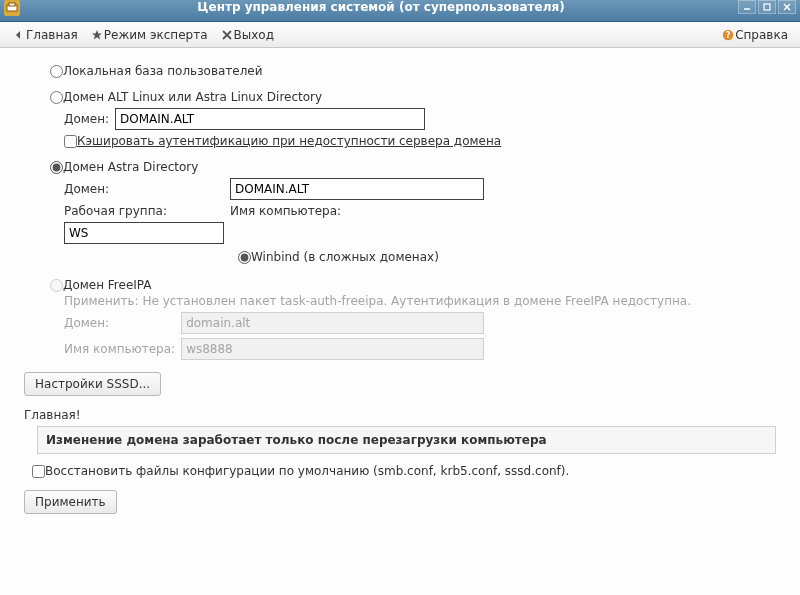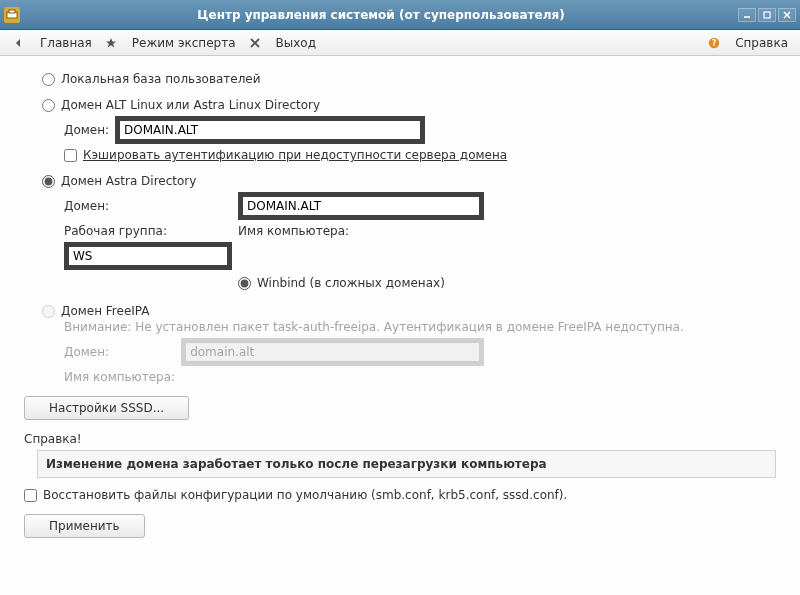--- a/index.html
+++ b/index.html
@@ -9,24 +9,23 @@
     font-size: 12px;
     color: #333;
     background: #f0f0f0;
     width: 800px;
     height: 595px;
     overflow: hidden;
   }
 
   
   .titlebar {
-    height: 30px;
+    height: 22px;
     background: linear-gradient(to bottom, #6b98b8 0%, #4b7ca3 100%);
     display: flex;
-    align-items: center;
     color: #fff;
     font-weight: bold;
     font-size: 12px;
     padding: 0 4px;
     border-bottom: 1px solid #2f5e82;
   }
   .titlebar .app-icon {
     width: 16px; height: 16px;
     margin-right: 4px;
     display: inline-flex;
@@ -51,75 +50,74 @@
     height: 26px;
     background: linear-gradient(to bottom, #fdfdfd 0%, #ececec 100%);
     border-bottom: 1px solid #c9c9c9;
     display: flex;
     align-items: center;
     padding: 0 6px;
   }
   .toolbar .tb-item {
     display: flex;
     align-items: center;
-    gap: 14px;
+    gap: 0;
     padding: 2px 6px;
     cursor: pointer;
     color: #333;
   }
   .toolbar .spacer { flex: 1; }
   .toolbar .tb-icon { width: 14px; height: 14px; display: inline-flex; align-items: center; justify-content: center;}
 
   
   .content {
     background: #fdfdfd;
     height: calc(595px - 22px - 26px);
     overflow-y: auto;
     padding: 14px 24px 8px 24px;
   }
   .section { margin-bottom: 12px; }
   .radio-row, .check-row {
     display: flex;
     align-items: center;
-    gap: 6px;
-    margin: 2px 0;
+    margin: 2px 8px;
   }
   input[type="radio"], input[type="checkbox"] {
     margin: 0;
     width: 13px; height: 13px;
     accent-color: #555;
   }
   .indent { margin-left: 22px; }
   .form-grid {
     display: grid;
     grid-template-columns: max-content 1fr;
     column-gap: 6px;
     row-gap: 4px;
     align-items: center;
   }
   .form-grid label { white-space: nowrap; }
   input.text {
     width: 100%;
     max-width: 310px;
-    height: 28px;
+    height: 22px;
     padding: 2px 4px;
     font-family: inherit;
     font-size: 12px;
-    border: 5px solid #404040;
+    border: 1px solid #404040;
     background: #fff;
   }
   input.text.disabled {
     background: #f1f1f1;
     color: #a5a5a5;
     border-color: #d0d0d0;
   }
   .disabled-text { color: #a5a5a5; }
   .btn {
     display: inline-block;
-    padding: 4px 24px;
+    padding: 4px 10px;
     background: linear-gradient(to bottom, #fcfcfc 0%, #eaeaea 100%);
     border: 1px solid #b8b8b8;
     border-radius: 3px;
     cursor: pointer;
     font-family: inherit;
     font-size: 12px;
     color: #333;
     text-align: right;
   }
   .notice-box {
@@ -244,37 +242,38 @@
     </div>
   </div>
 
   <div class="section" style="margin-left:18px;">
     <div class="radio-row">
       <input type="radio" name="authtype" disabled="" style="">
       <span>Домен FreeIPA</span>
     </div>
     <div class="indent" style="margin-top:2px;">
       <span class="disabled-text">
-        <span>Внимание:</span>
+        <span>Применить:</span>
         <span>Не установлен пакет task-auth-freeipa. Аутентификация в домене FreeIPA недоступна.</span>
       </span>
     </div>
     <div class="indent form-grid" style="margin-top:4px; max-width: 420px;">
       <label class="disabled-text">Домен:</label>
       <input class="text disabled" type="text" disabled="" value="domain.alt" style="">
       <label class="disabled-text">Имя компьютера:</label>
+      <input class="text disabled" type="text" disabled="" value="ws8888" style="">
     </div>
   </div>
 
   <div class="section" style="margin-top:8px;">
     <button class="btn">Настройки SSSD...</button>
   </div>
 
   <div class="section" style="margin-top:10px;">
-    <div class="notice-label">Справка!</div>
+    <div class="notice-label">Главная!</div>
     <div class="notice-box">
       <span>Изменение домена заработает только после перезагрузки компьютера</span>
     </div>
     <div class="check-row">
       <input type="checkbox" style="">
       <span>Восстановить файлы конфигурации по умолчанию (smb.conf, krb5.conf, sssd.conf).</span>
     </div>
   </div>
 
   <div class="section" style="margin-top:10px;">

